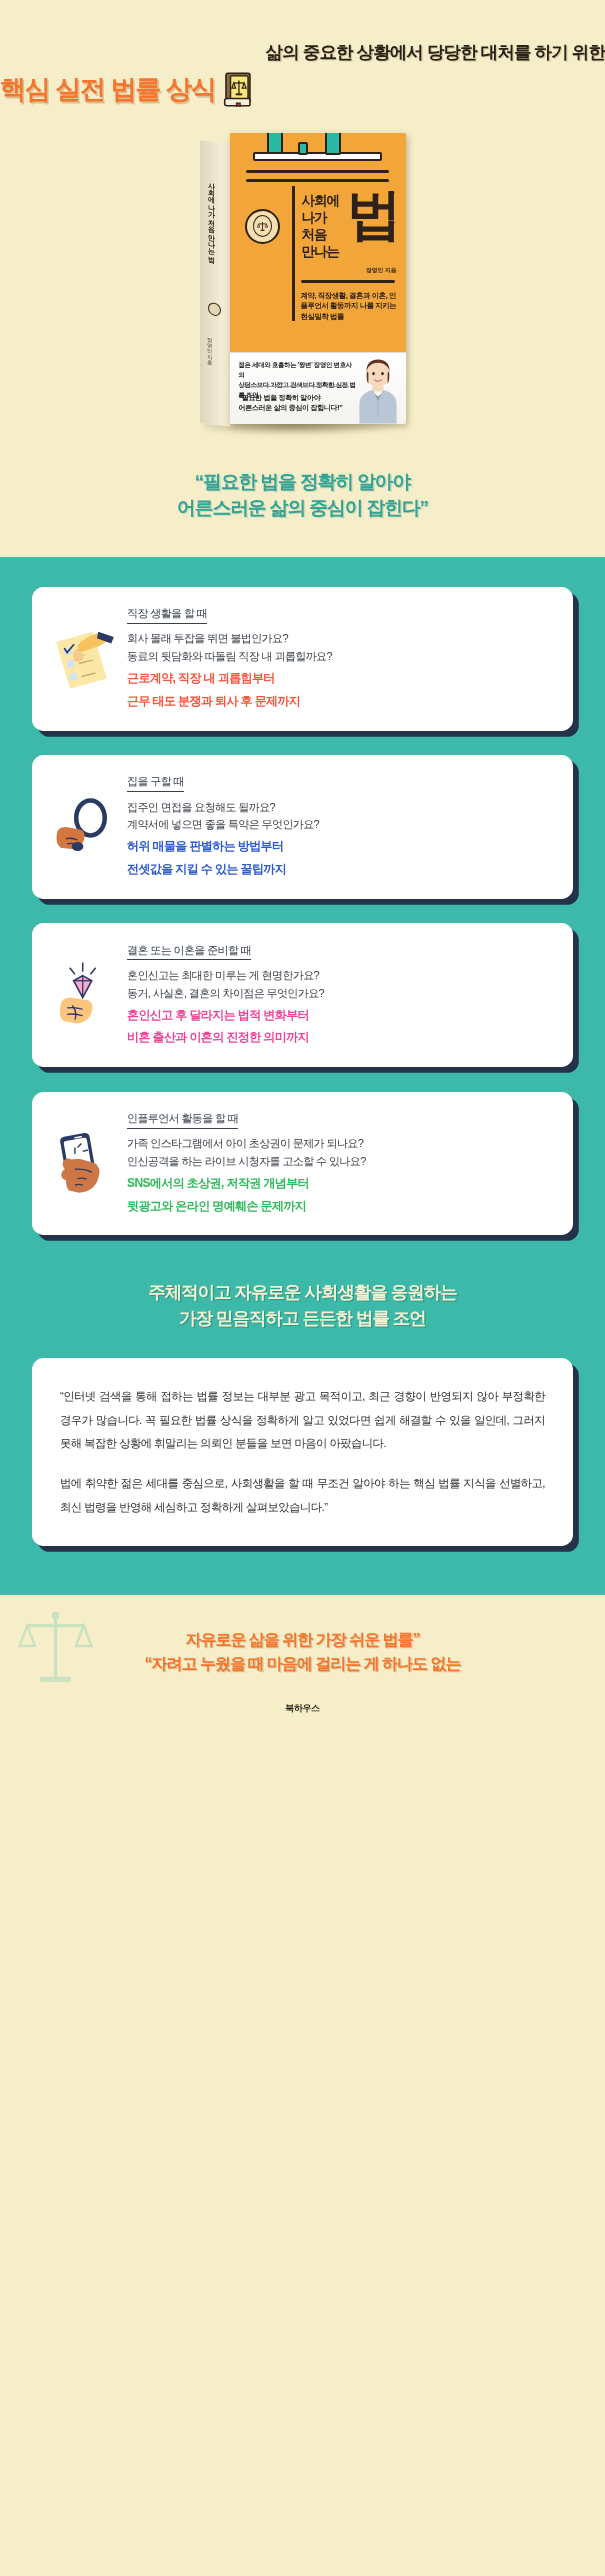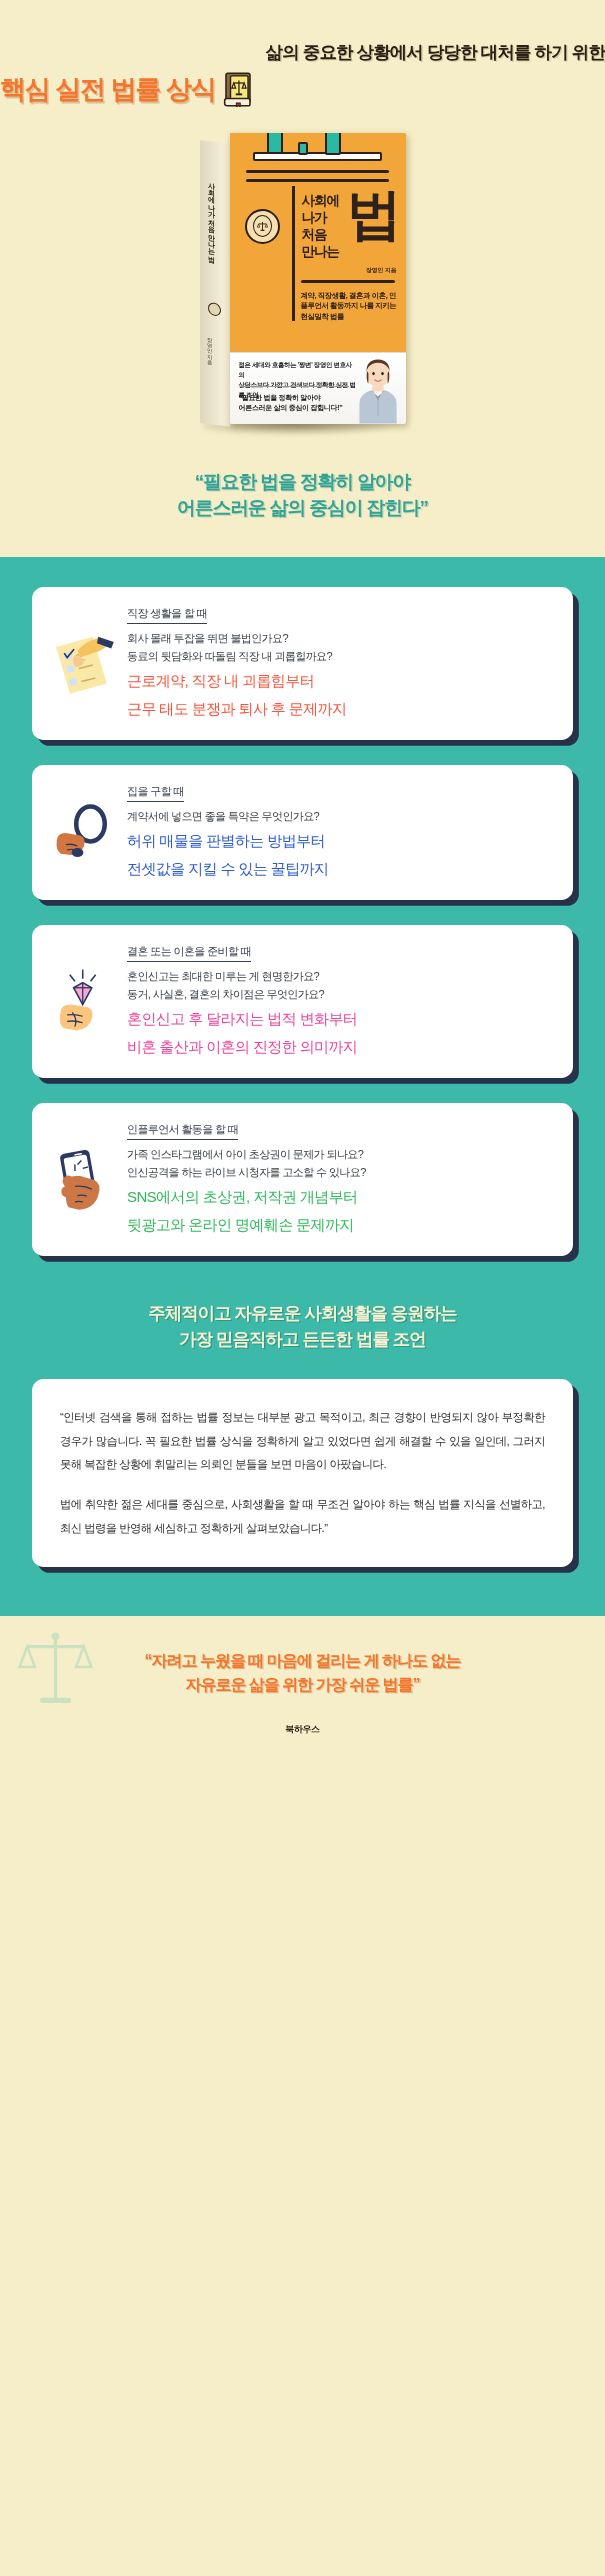--- a/index.html
+++ b/index.html
@@ -181,21 +181,21 @@
     display:inline-block;
     font-size:11px; font-weight:normal; color:#38404d;
     letter-spacing:-0.6px; border-bottom:1.3px solid #38404d;
     padding-bottom:1.9px; margin-bottom:6.4px;
   }
   .card-q{
     font-size:11px; color:#3a4049; letter-spacing:-0.6px;
     line-height:1.62;
   }
   .card-hl{
-    font-size:15px; font-weight:normal; letter-spacing:-0.6px;
+    font-size:12px; font-weight:bold; letter-spacing:-0.6px;
     line-height:1.62; margin-top:3.2px;
   }
 
   
   .big-head{
     text-align:center; padding:19.3px 0 3.9px;
     font-size:17.4px; font-weight:bold; color:#f7f0cf;
     line-height:1.5; letter-spacing:-0.9px;
     text-shadow:1.3px 1.3px 0 rgba(25,110,100,.45);
   }
@@ -360,20 +360,21 @@
     <svg class="card-icon" viewBox="0 0 108 108">
       <ellipse cx="64" cy="40" rx="22" ry="27" fill="none" stroke="#2b3a63" stroke-width="7"></ellipse>
       <ellipse cx="64" cy="40" rx="15" ry="19" fill="#ffffff" opacity=".9"></ellipse>
       <path d="M48 62 L34 82" stroke="#2b3a63" stroke-width="7" stroke-linecap="round"></path>
       <path d="M12 66 Q12 54 26 54 L48 58 Q58 62 54 74 Q50 86 34 88 L18 86 Q10 80 12 66 Z" fill="#d4763f"></path>
       <path d="M26 72 Q36 70 44 74" stroke="#2b3a63" stroke-width="2" fill="none"></path>
       <path d="M28 80 Q36 78 44 81" stroke="#2b3a63" stroke-width="2" fill="none"></path>
       <ellipse cx="44" cy="84" rx="9" ry="7" fill="#2b3a63"></ellipse>
     </svg>
     <span class="card-head">집을 구할 때</span>
+    <div class="card-q">집주인 면접을 요청해도 될까요?</div>
     <div class="card-q">계약서에 넣으면 좋을 특약은 무엇인가요?</div>
     <div class="card-hl" style="color:#2f5bd1">허위 매물을 판별하는 방법부터</div>
     <div class="card-hl" style="color:#2f5bd1">전셋값을 지킬 수 있는 꿀팁까지</div>
   </div>
 
   <div class="card">
     <svg class="card-icon" viewBox="0 0 108 108">
       <line x1="52" y1="4" x2="52" y2="18" stroke="#2b3a63" stroke-width="2.4"></line>
       <line x1="32" y1="12" x2="40" y2="22" stroke="#2b3a63" stroke-width="2.4"></line>
       <line x1="72" y1="12" x2="64" y2="22" stroke="#2b3a63" stroke-width="2.4"></line>
@@ -431,19 +432,19 @@
   <svg class="foot-scale" viewBox="0 0 120 130">
     <line x1="60" y1="14" x2="60" y2="112" stroke="#3cb9a8" stroke-width="5"></line>
     <line x1="16" y1="30" x2="104" y2="30" stroke="#3cb9a8" stroke-width="5"></line>
     <path d="M16 30 L4 62 L28 62 Z" fill="none" stroke="#3cb9a8" stroke-width="4"></path>
     <path d="M104 30 L92 62 L116 62 Z" fill="none" stroke="#3cb9a8" stroke-width="4"></path>
     <rect x="36" y="110" width="48" height="8" rx="3" fill="#3cb9a8"></rect>
     <circle cx="60" cy="14" r="6" fill="#3cb9a8"></circle>
   </svg>
 
   <div class="foot-quote">
+    <div>자유로운 삶을 위한 가장 쉬운 법률”</div>
     <div>“자려고 누웠을 때 마음에 걸리는 게 하나도 없는</div>
-    <div>자유로운 삶을 위한 가장 쉬운 법률”</div>
   </div>
 
   <div class="publisher">북하우스</div>
 </div>
 
 
 </body></html>

